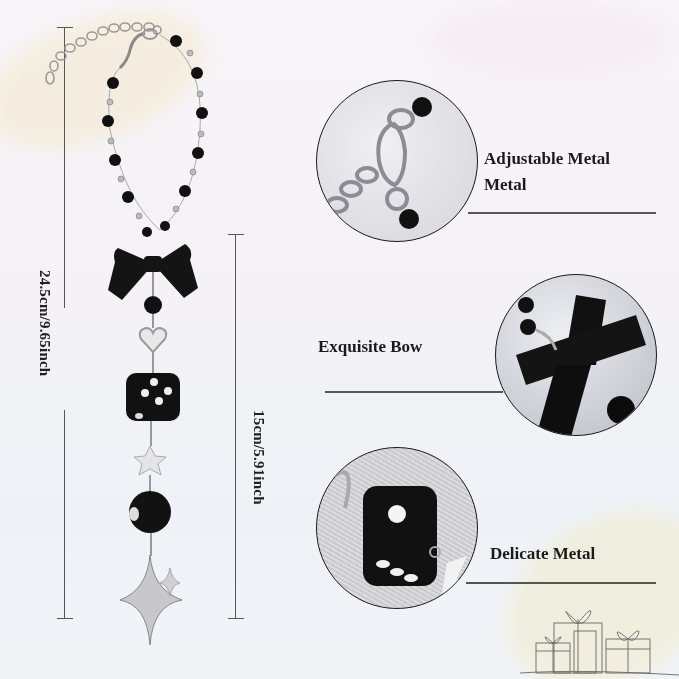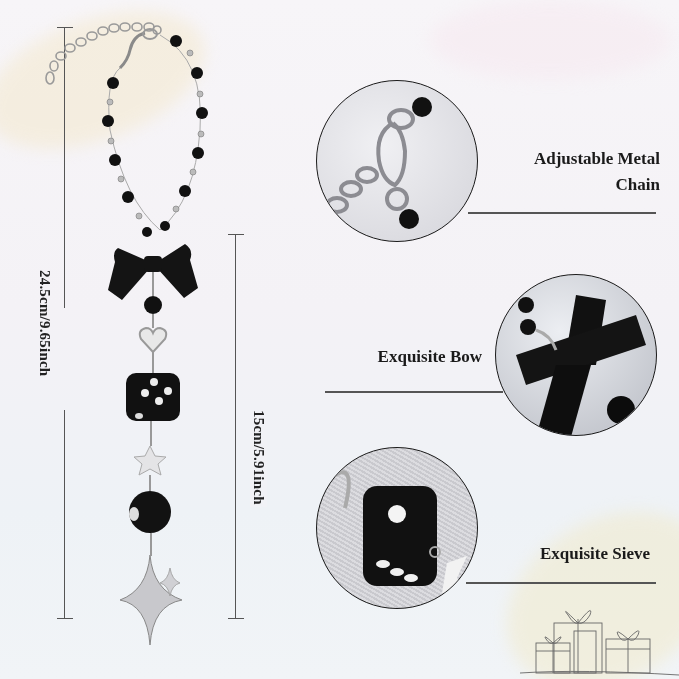--- a/index.html
+++ b/index.html
@@ -8,21 +8,21 @@
     font-family:"Liberation Serif","DejaVu Serif",serif;}
   .wash{position:absolute;border-radius:50%;filter:blur(8px);opacity:.45;}
   .abs{position:absolute;}
   .dim-line{position:absolute;background:#555;width:1px;}
   .dim-cap{position:absolute;background:#555;height:1px;width:16px;}
   .dim-text{position:absolute;font-size:15px;font-weight:bold;color:#222;
     writing-mode:vertical-rl;white-space:nowrap;letter-spacing:.2px;}
   .circle{position:absolute;width:162px;height:162px;border-radius:50%;
     border:1.5px solid #1a1a1a;overflow:hidden;box-sizing:border-box;}
   .feature-label{position:absolute;font-weight:bold;font-size:17px;color:#1a1a1a;
-    text-align:right;line-height:26px;}
+    text-align:left;line-height:26px;}
   .rule{position:absolute;height:1.5px;background:#555;}
 </style>
 </head>
 <body>
 
 <div class="wash" style="left:-20px;top:20px;width:230px;height:120px;background:#f3e6c4;transform:rotate(-20deg);"></div>
 <div class="wash" style="left:500px;top:520px;width:220px;height:160px;background:#f1e8c2;transform:rotate(-30deg);"></div>
 <div class="wash" style="left:430px;top:0px;width:240px;height:80px;background:#f6e6ee;"></div>
 
 <div class="dim-line" style="left:64px;top:27px;height:281px;"></div>
@@ -128,54 +128,54 @@
       <ellipse cx="50" cy="94" rx="10" ry="7"></ellipse>
       <ellipse cx="34" cy="108" rx="10" ry="7"></ellipse>
       <ellipse cx="20" cy="124" rx="10" ry="7"></ellipse>
     </g>
     <circle cx="105" cy="26" r="10" fill="#111"></circle>
     <circle cx="92" cy="138" r="10" fill="#111"></circle>
   </svg>
 </div>
 <div class="feature-label" style="left:484px;top:146px;width:176px;">
   <div>Adjustable Metal</div>
-  <div>Chain</div>
+  <div>Metal</div>
 </div>
 <div class="rule" style="left:468px;top:212px;width:188px;"></div>
 
 <div class="circle" style="left:495px;top:274px;background:radial-gradient(circle at 40% 35%,#eceef2,#b9bcc4);">
   <svg width="162" height="162" viewBox="0 0 162 162">
     <path d="M80 20 L110 25 L100 90 L68 90 Z" fill="#111"></path>
     <path d="M20 80 L140 40 L150 70 L30 110 Z" fill="#141414"></path>
     <path d="M60 90 L95 90 L75 162 L40 162 Z" fill="#0e0e0e"></path>
     <circle cx="125" cy="135" r="14" fill="#0c0c0c"></circle>
     <circle cx="30" cy="30" r="8" fill="#111"></circle>
     <circle cx="32" cy="52" r="8" fill="#111"></circle>
     <path d="M40 55 Q55 60 60 75" stroke="#aaa" stroke-width="3" fill="none"></path>
   </svg>
 </div>
-<div class="feature-label" style="left:318px;top:334px;width:164px;margin-top:10px;">
+<div class="feature-label" style="left:318px;top:334px;width:164px;">
   <div>Exquisite Bow</div>
 </div>
 <div class="rule" style="left:325px;top:391px;width:178px;"></div>
 
 <div class="circle" style="left:316px;top:447px;background:repeating-linear-gradient(30deg,#c9c9ce 0 2px,#dcdce0 2px 4px);">
   <svg width="162" height="162" viewBox="0 0 162 162">
     <path d="M14 30 Q40 10 28 60" stroke="#aaa" stroke-width="4" fill="none"></path>
     <rect x="46" y="38" width="74" height="100" rx="14" fill="#111"></rect>
     <circle cx="80" cy="66" r="9" fill="#f4f4f4"></circle>
     <ellipse cx="66" cy="116" rx="7" ry="4" fill="#f0f0f0"></ellipse>
     <ellipse cx="80" cy="124" rx="7" ry="4" fill="#f0f0f0"></ellipse>
     <ellipse cx="94" cy="130" rx="7" ry="4" fill="#f0f0f0"></ellipse>
     <circle cx="118" cy="104" r="5" fill="none" stroke="#aaa" stroke-width="2"></circle>
     <path d="M130 115 L150 108 L140 130 L150 150 L125 145 Z" fill="#f2f2f2"></path>
   </svg>
 </div>
 <div class="feature-label" style="left:490px;top:541px;width:160px;">
-  <div>Exquisite Sieve</div>
+  <div>Delicate Metal</div>
 </div>
 <div class="rule" style="left:466px;top:582px;width:190px;"></div>
 
 <svg class="abs" style="left:520px;top:595px;" width="159" height="84" viewBox="0 0 159 84" fill="none" stroke="#666" stroke-width=".9">
   <rect x="16" y="48" width="34" height="30"></rect>
   <line x1="16" y1="56" x2="50" y2="56"></line>
   <line x1="33" y1="48" x2="33" y2="78"></line>
   <path d="M33 48 Q22 38 26 44 Q30 50 33 48 Q44 38 40 44 Q36 50 33 48"></path>
   <rect x="34" y="28" width="48" height="50"></rect>
   <rect x="54" y="36" width="22" height="42"></rect>

